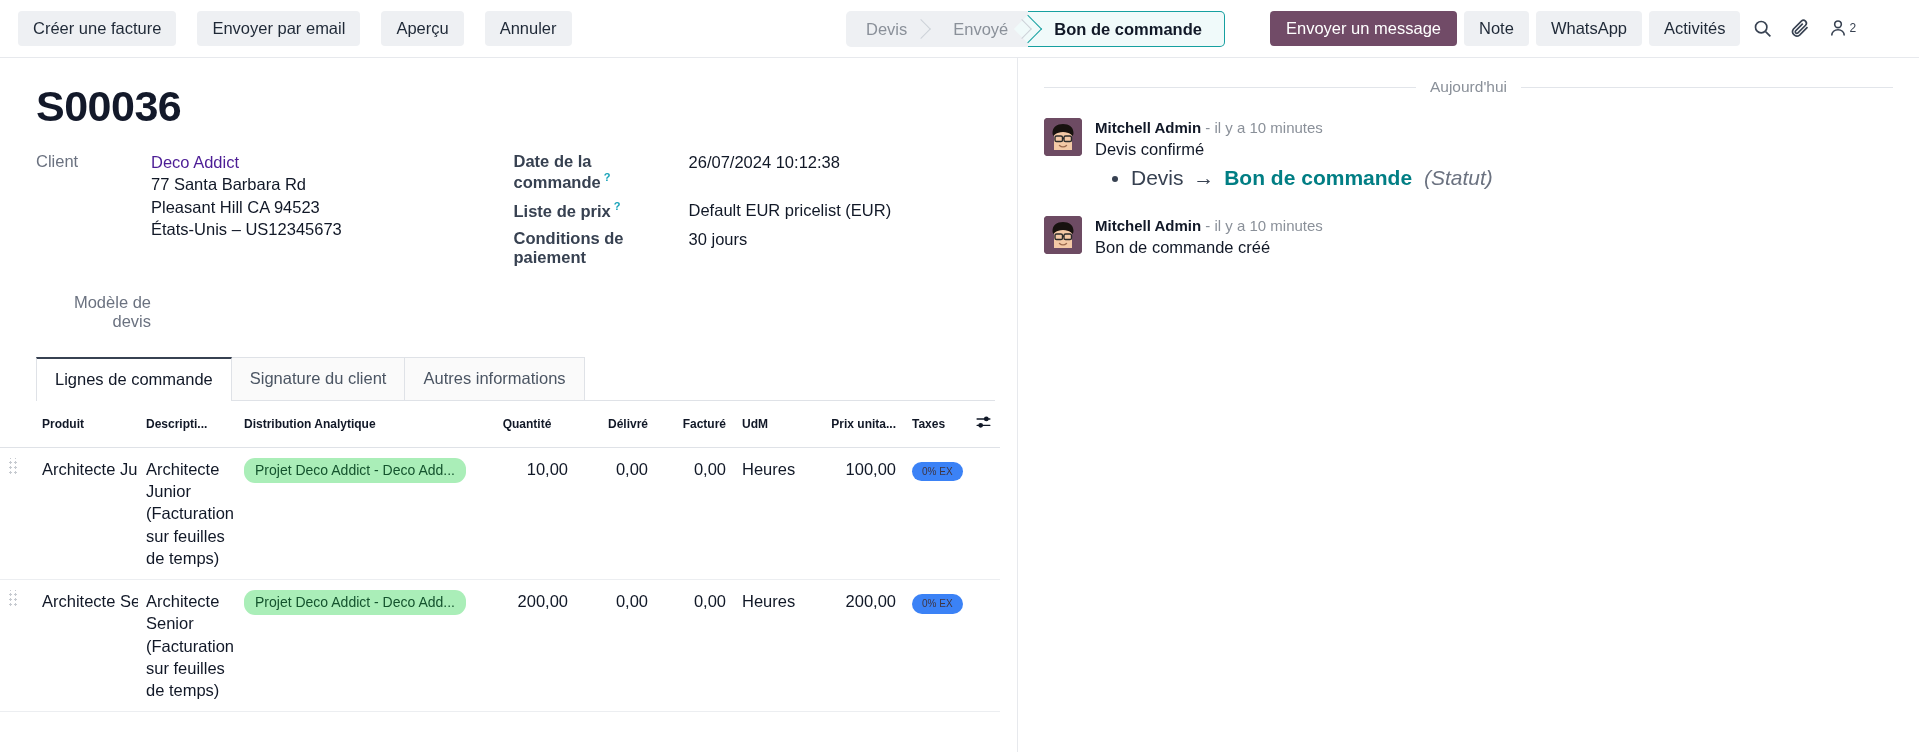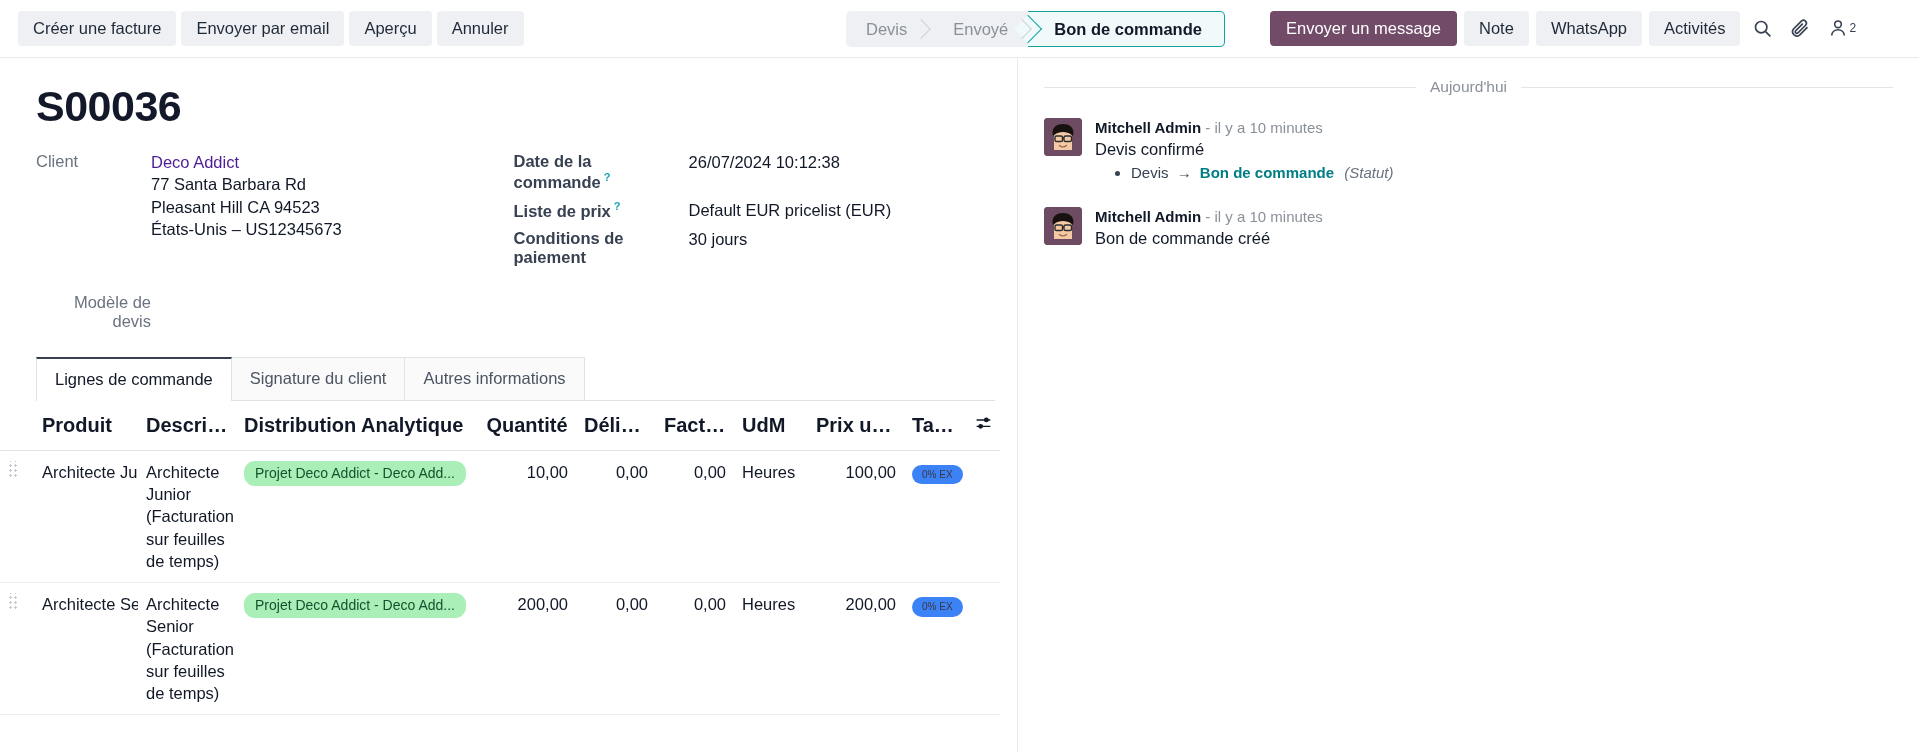--- a/index.html
+++ b/index.html
@@ -15,21 +15,21 @@
   
   .control-panel {
     display: flex;
     align-items: center;
     height: 58px;
     padding: 0 14px 0 18px;
     background: #ffffff;
     border-bottom: 1px solid #e7e9ed;
     position: relative;
   }
-  .btn-group { display: flex; align-items: center; gap: 5px; }
+  .btn-group { display: flex; align-items: center; gap: 21px; }
   .btn {
     background: #eef0f3;
     border: none;
     border-radius: 4px;
     padding: 9px 15px;
     font-size: 16.5px;
     line-height: 1;
     color: #1f2937;
     font-family: "Liberation Sans", sans-serif;
     cursor: pointer;
@@ -200,21 +200,21 @@
   }
 
   
   .lines-table {
     width: 995px;
     border-collapse: collapse;
     margin-left: 0;
     table-layout: fixed;
   }
   .lines-table thead th {
-    font-size: 20px;
+    font-size: 12px;
     font-weight: bold;
     color: #111827;
     padding: 13px 8px;
     border-bottom: 1px solid #dfe2e7;
     white-space: nowrap;
     overflow: hidden;
     text-overflow: ellipsis;
   }
   .th-handle { width: 34px; }
   .th-product { width: 104px; text-align: left; }
@@ -303,21 +303,21 @@
     flex: none;
     overflow: hidden;
     background: #6d4b63;
   }
   .msg-body { flex: 1; padding-top: 1px; }
   .msg-head { font-size: 15px; margin-bottom: 4px; }
   .msg-author { font-weight: bold; color: #111827; }
   .msg-time { color: #8a9099; }
   .msg-text { font-size: 16.5px; color: #111827; margin-bottom: 3px; }
   .track-list { margin: 0; padding-left: 36px; }
-  .track-list li { font-size: 15px; color: #374151; line-height: 1.5; }
+  .track-list li { font-size: 21px; color: #374151; line-height: 1.5; }
   .track-old { color: #374151; }
   .track-arrow { color: #374151; margin: 0 4px; }
   .track-new { color: #017e84; font-weight: bold; }
   .track-field { color: #6b7280; font-style: italic; margin-left: 6px; }
 </style>
 </head>
 <body>
 
 <div class="control-panel">
 

